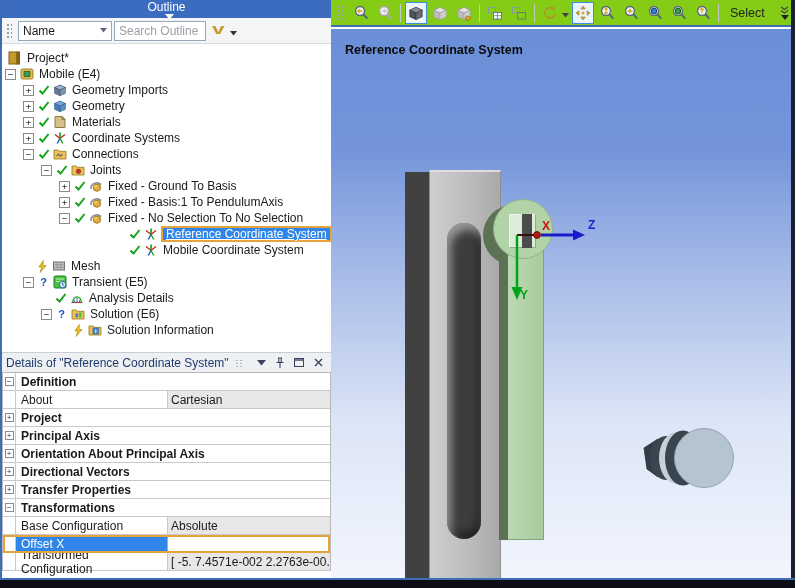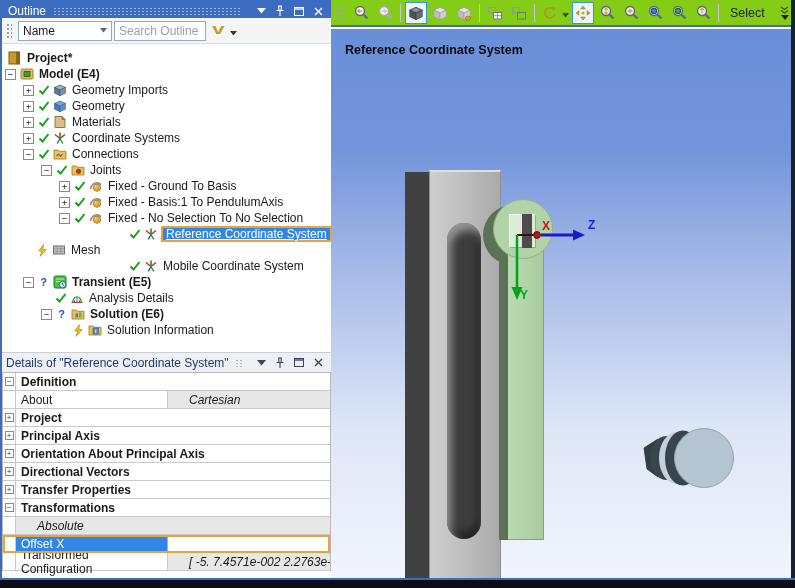--- a/index.html
+++ b/index.html
@@ -6,21 +6,21 @@
   *{box-sizing:border-box;}
   .app{position:relative;width:795px;height:588px;overflow:hidden;
        font-family:"Liberation Sans","DejaVu Sans",sans-serif;font-size:12px;color:#1a1a1a;
        background:#fff;}
 
   
   .left-col{position:absolute;left:0;top:0;width:331px;height:578px;background:#fff;}
   .edge-left{position:absolute;left:0;top:0;width:2px;height:578px;background:var(--toolbar_line_blue);z-index:40;}
 
   .titlebar{display:flex;align-items:center;height:22px;background:var(--titlebar_blue);
-            color:#fff;padding:0 6px 0 8px;}
+            color:#fff;padding:0 6px 0 8px;flex-direction:column;}
   .titlebar .dots{flex:1;height:9px;margin:0 7px;
       background-image:radial-gradient(rgba(255,255,255,.5) 0.8px, transparent 0.9px);
       background-size:4px 3px;}
   .tb-ico{display:flex;align-items:center;justify-content:center;width:14px;height:14px;margin-left:5px;cursor:default;}
 
   .details-titlebar{position:absolute;left:0;top:352px;width:331px;height:20px;background:#eef0f3;
       color:#1e3a6e;display:flex;align-items:center;padding:0 6px 0 6px;border-top:1px solid #c9cdd4;}
   .details-titlebar .dots{flex:1;height:8px;margin:0 6px;
       background-image:radial-gradient(rgba(90,100,140,.45) 0.8px, transparent 0.9px);
       background-size:4px 3px;}
@@ -40,33 +40,33 @@
 
   
   .tree{position:absolute;left:2px;top:48px;width:329px;height:304px;background:#fff;overflow:hidden;padding-top:2px;}
   .trow{display:flex;align-items:center;height:16px;white-space:nowrap;}
   .tspace{flex:0 0 auto;}
   .texp{flex:0 0 auto;width:11px;height:11px;border:1px solid #8a8a8a;background:#fff;color:#333;
         font-size:9px;line-height:9px;text-align:center;margin-right:3px;font-family:"DejaVu Sans Mono",monospace;}
   .tstat{flex:0 0 auto;width:13px;display:flex;justify-content:center;margin-right:2px;}
   .tico{flex:0 0 auto;width:15px;display:flex;justify-content:center;margin-right:3px;}
   .tlabel{padding:0 2px;line-height:14px;}
-  .tlabel.bold{font-weight:bold;}
+  .tlabel.bold{font-weight:normal;}
   .tlabel.selected{background:var(--sel_blue);color:#fff;text-decoration:underline;
        border:2px solid var(--highlight_gold);line-height:12px;padding:0 3px;}
 
   
   .details{position:absolute;left:2px;top:372px;width:329px;background:#fff;
       border:1px solid #b9b9b9;border-bottom:none;}
   .drow{display:flex;height:18px;border-bottom:1px solid #c9c9c9;position:relative;align-items:stretch;}
   .dgut{width:13px;border-right:1px solid #c9c9c9;display:flex;align-items:center;justify-content:center;background:#fff;}
   .dexp{width:9px;height:9px;border:1px solid #8a8a8a;font-size:8px;line-height:7px;text-align:center;color:#333;background:#fff;}
   .dsection{flex:1;display:flex;align-items:center;font-weight:bold;padding:0 5px;background:#fff;}
   .dlabel{width:152px;border-right:1px solid #c9c9c9;display:flex;align-items:center;padding:0 5px;background:#fff;}
-  .dvalue{flex:1;display:flex;align-items:center;padding:0 21px;background:#fff;overflow:hidden;white-space:nowrap;font-style:italic;}
+  .dvalue{flex:1;display:flex;align-items:center;padding:0 3px;background:#fff;overflow:hidden;white-space:nowrap;}
   .dvalue.ro{background:#e7e7e7;}
   .drow.hl .dlabel{background:var(--sel_blue);color:#fff;border-right-color:#7db6f5;}
   .drow.hl{outline:2px solid var(--highlight_gold);outline-offset:-2px;z-index:5;text-align:right;}
 
   
   .right-col{position:absolute;left:331px;top:0;width:464px;height:580px;}
   .vp-toolbar{position:absolute;left:0;top:0;width:464px;height:27px;background:#84cc16;
       display:flex;align-items:center;border-bottom:2px solid var(--toolbar_line_blue);padding-left:2px;}
   .tbtn{width:22px;height:22px;display:flex;align-items:center;justify-content:center;border:1px solid transparent;margin:0 1px;}
   .tbtn.sel{border-color:#3f8fe0;background:#eaf4fd;}
@@ -163,21 +163,21 @@
         </div>
         <div class="trow">
           <span class="tspace" style="width:3px"></span>
           <span class="texp">−</span>
           <span class="tico">
             <svg width="14" height="14">
               <rect x="1" y="2" width="12" height="10" rx="1.5" fill="#e7bd53" stroke="#8a6a1a" stroke-width=".8"></rect>
               <rect x="4" y="4.5" width="6" height="5" fill="#3f9950" stroke="#1f5c2a" stroke-width=".8"></rect>
             </svg>
           </span>
-          <span class="tlabel bold">Model (E4)</span>
+          <span class="tlabel bold">Mobile (E4)</span>
         </div>
         <div class="trow">
           <span class="tspace" style="width:21px"></span>
           <span class="texp">+</span>
           <span class="tstat">
             <svg width="12" height="12" viewBox="0 0 12 12">
               <path d="M1.5 6.5l3 3 6-7.5" fill="none" stroke="var(--check_green)" stroke-width="2"></path>
             </svg>
           </span>
           <span class="tico">
@@ -336,53 +336,53 @@
               <line x1="7" y1="7.5" x2="2" y2="3.5" stroke="#cc2222" stroke-width="1.5"></line>
               <line x1="7" y1="7.5" x2="12" y2="3.5" stroke="#cc2222" stroke-width="1.5"></line>
               <line x1="7" y1="7.5" x2="7" y2="1.5" stroke="#18a018" stroke-width="1.7"></line>
               <line x1="7" y1="7.5" x2="4.2" y2="12.5" stroke="#2255cc" stroke-width="1.4"></line>
               <line x1="7" y1="7.5" x2="9.8" y2="12.5" stroke="#18a018" stroke-width="1.4"></line>
             </svg>
           </span>
           <span class="tlabel selected">Reference Coordinate System</span>
         </div>
         <div class="trow">
-          <span class="tspace" style="width:34px"></span>
-          <span class="tstat">
-            <svg width="11" height="13" viewBox="0 0 12 13">
-              <polygon points="7,0 2,7 5,7 3.5,13 10,5.5 6.5,5.5" fill="#f2c21a" stroke="#8a7508" stroke-width=".6"></polygon>
-            </svg>
-          </span>
-          <span class="tico">
-            <svg width="14" height="14">
-              <rect x="1.5" y="3" width="11" height="8" fill="#c2c2c2" stroke="#6f6f6f"></rect>
-              <path d="M1.5 5.7h11M1.5 8.3h11M5.2 3v8M8.8 3v8" stroke="#8a8a8a" stroke-width=".7"></path>
-            </svg>
-          </span>
-          <span class="tlabel">Mesh</span>
-        </div>
-        <div class="trow">
           <span class="tspace" style="width:126px"></span>
           <span class="tstat">
             <svg width="12" height="12" viewBox="0 0 12 12">
               <path d="M1.5 6.5l3 3 6-7.5" fill="none" stroke="var(--check_green)" stroke-width="2"></path>
             </svg>
           </span>
           <span class="tico">
             <svg width="14" height="14" viewBox="0 0 14 14">
               <line x1="7" y1="7.5" x2="2" y2="3.5" stroke="#cc2222" stroke-width="1.5"></line>
               <line x1="7" y1="7.5" x2="12" y2="3.5" stroke="#cc2222" stroke-width="1.5"></line>
               <line x1="7" y1="7.5" x2="7" y2="1.5" stroke="#18a018" stroke-width="1.7"></line>
               <line x1="7" y1="7.5" x2="4.2" y2="12.5" stroke="#2255cc" stroke-width="1.4"></line>
               <line x1="7" y1="7.5" x2="9.8" y2="12.5" stroke="#18a018" stroke-width="1.4"></line>
             </svg>
           </span>
           <span class="tlabel">Mobile Coordinate System</span>
         </div>
         <div class="trow">
+          <span class="tspace" style="width:34px"></span>
+          <span class="tstat">
+            <svg width="11" height="13" viewBox="0 0 12 13">
+              <polygon points="7,0 2,7 5,7 3.5,13 10,5.5 6.5,5.5" fill="#f2c21a" stroke="#8a7508" stroke-width=".6"></polygon>
+            </svg>
+          </span>
+          <span class="tico">
+            <svg width="14" height="14">
+              <rect x="1.5" y="3" width="11" height="8" fill="#c2c2c2" stroke="#6f6f6f"></rect>
+              <path d="M1.5 5.7h11M1.5 8.3h11M5.2 3v8M8.8 3v8" stroke="#8a8a8a" stroke-width=".7"></path>
+            </svg>
+          </span>
+          <span class="tlabel">Mesh</span>
+        </div>
+        <div class="trow">
           <span class="tspace" style="width:21px"></span>
           <span class="texp">−</span>
           <span class="tstat">
             <span style="color:#2451b8;font-weight:bold;font-size:11px;line-height:12px">?</span>
           </span>
           <span class="tico">
             <svg width="14" height="14">
               <rect x="1" y="1" width="12" height="12" rx="1.5" fill="#49c43e" stroke="#1f7a1a"></rect>
               <path d="M3 4h8M3 6.5h8" stroke="#bff0b8"></path>
               <circle cx="9.6" cy="9.6" r="3.3" fill="#cfe3f5" stroke="#2b66a8"></circle>
@@ -509,20 +509,21 @@
       <span class="dsection">Transfer Properties</span>
         </div>
         <div class="drow">
           <span class="dgut">
             <span class="dexp">−</span>
           </span>
       <span class="dsection">Transformations</span>
         </div>
         <div class="drow">
           <span class="dgut"></span>
+      <span class="dlabel">Base Configuration</span>
       <span class="dvalue ro">Absolute</span>
         </div>
         <div class="drow hl">
           <span class="dgut"></span>
       <span class="dlabel">Offset X</span>
         </div>
         <div class="drow">
           <span class="dgut"></span>
       <span class="dlabel">Transformed Configuration</span>
       <span class="dvalue ro">[ -5.  7.4571e-002  2.2763e-00...</span>

